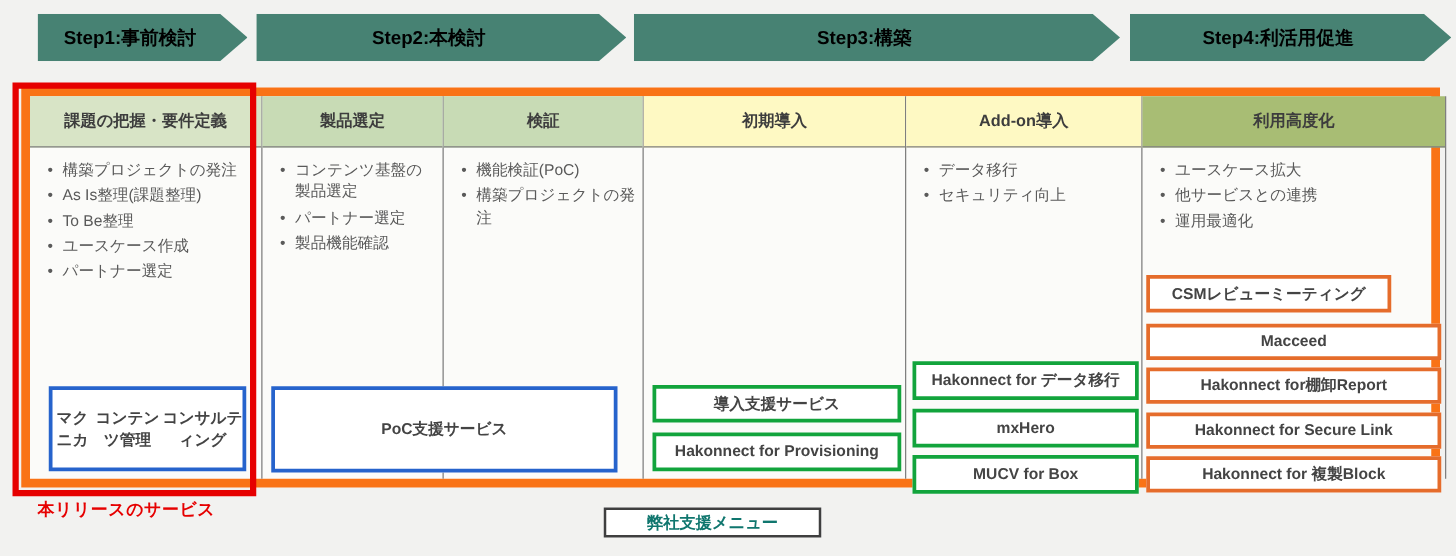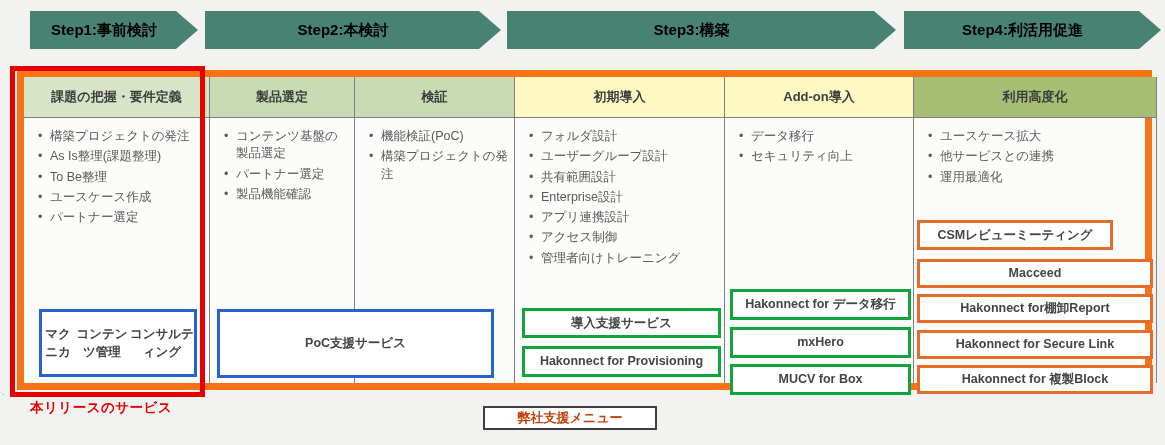--- a/index.html
+++ b/index.html
@@ -55,21 +55,21 @@
   .o5 { left:893px; top:288px; width:236px; height:29px; }
 
   
   .red-frame { position:absolute; left:10px; top:66px; width:195px; height:331px;
                border:5px solid #e60000; box-sizing:border-box; pointer-events:none; }
   .release-note { position:absolute; left:30px; top:399px; color:#e60000;
                   font-weight:bold; font-size:13.5px; letter-spacing:0.5px; }
   .menu-box { position:absolute; left:483px; top:406px; width:174px; height:24px;
               border:2px solid #3f3f3f; background:#ffffff; box-sizing:border-box;
               display:flex; align-items:center; justify-content:center;
-              font-weight:bold; font-size:13px; color:#c2410c; }
+              font-weight:bold; font-size:13px; color:#0f766e; }
 </style>
 </head>
 <body>
 
 <div class="diagram">
 
   <div class="arrow a1">
     <span>Step1:事前検討</span>
   </div>
   <div class="arrow a2">
@@ -113,31 +113,20 @@
       <div class="col-body">
         <ul class="bullets">
           <li>機能検証(PoC)</li>
           <li>構築プロジェクトの発注</li>
         </ul>
       </div>
     </div>
 
     <div class="col c4">
       <div class="col-header h-mid">初期導入</div>
-      <div class="col-body">
-        <ul class="bullets">
-          <li>フォルダ設計</li>
-          <li>ユーザーグループ設計</li>
-          <li>共有範囲設計</li>
-          <li>Enterprise設計</li>
-          <li>アプリ連携設計</li>
-          <li>アクセス制御</li>
-          <li>管理者向けトレーニング</li>
-        </ul>
-      </div>
     </div>
 
     <div class="col c5">
       <div class="col-header h-mid">Add-on導入</div>
       <div class="col-body">
         <ul class="bullets">
           <li>データ移行</li>
           <li>セキュリティ向上</li>
         </ul>
       </div>

